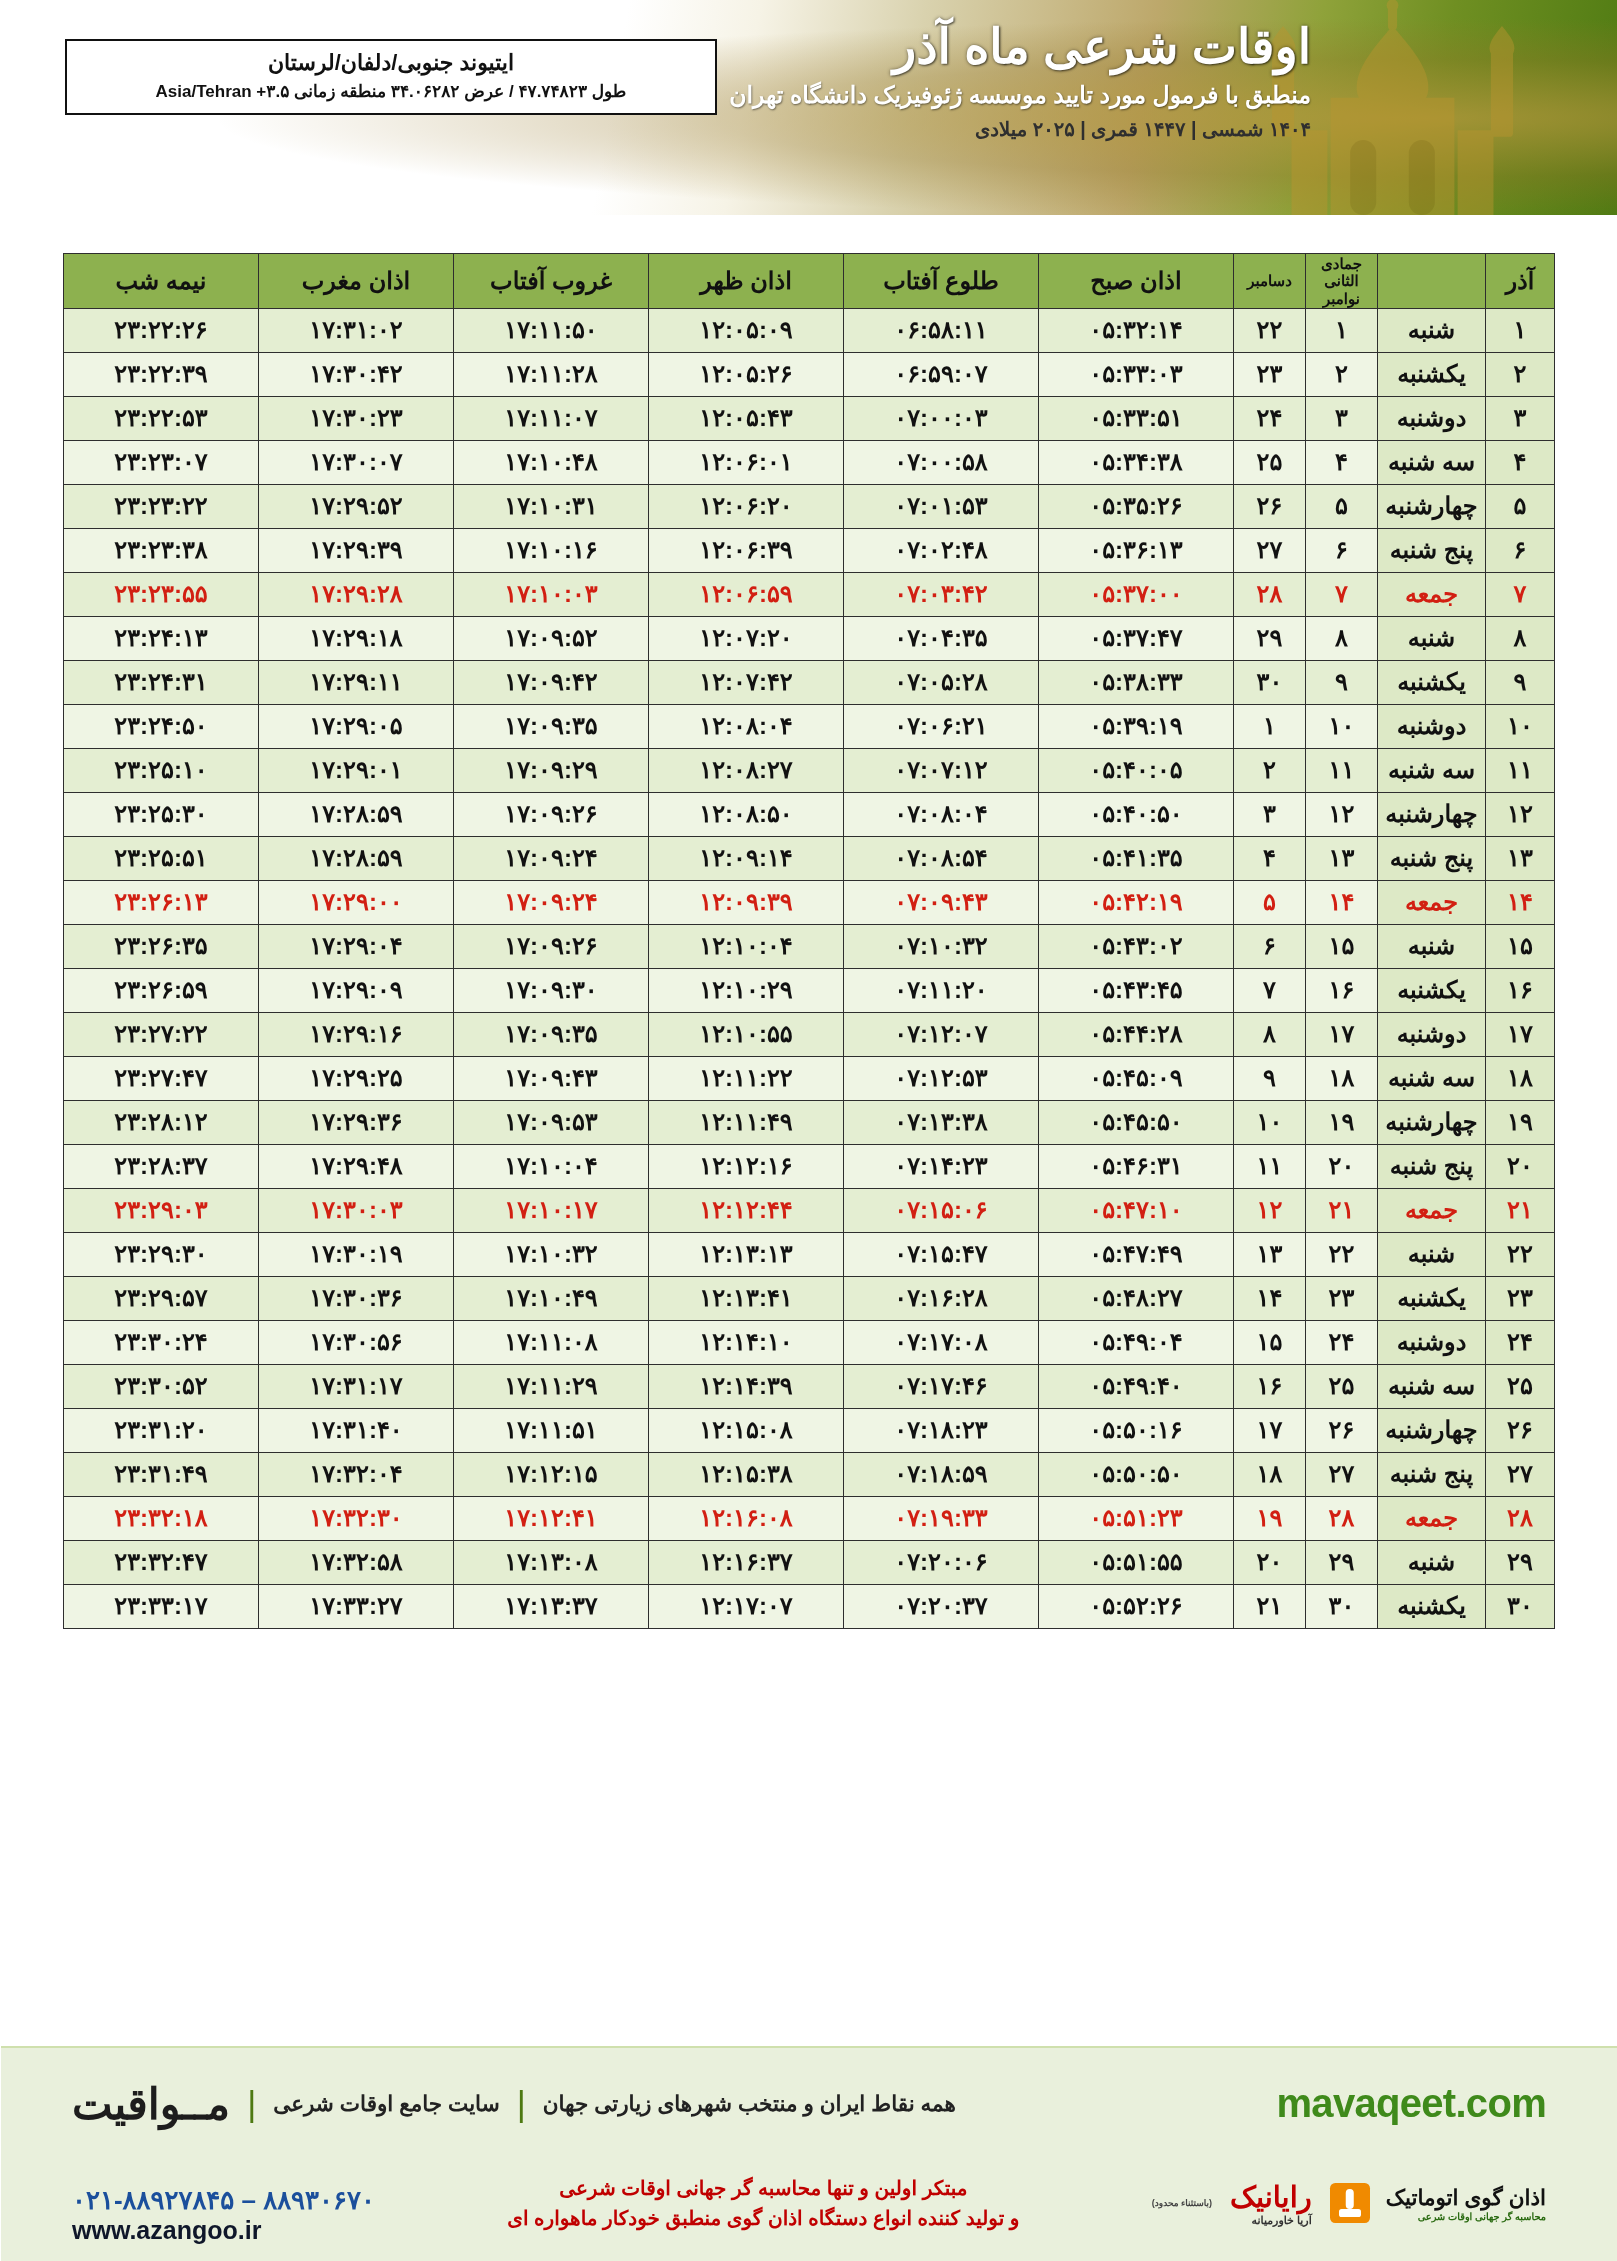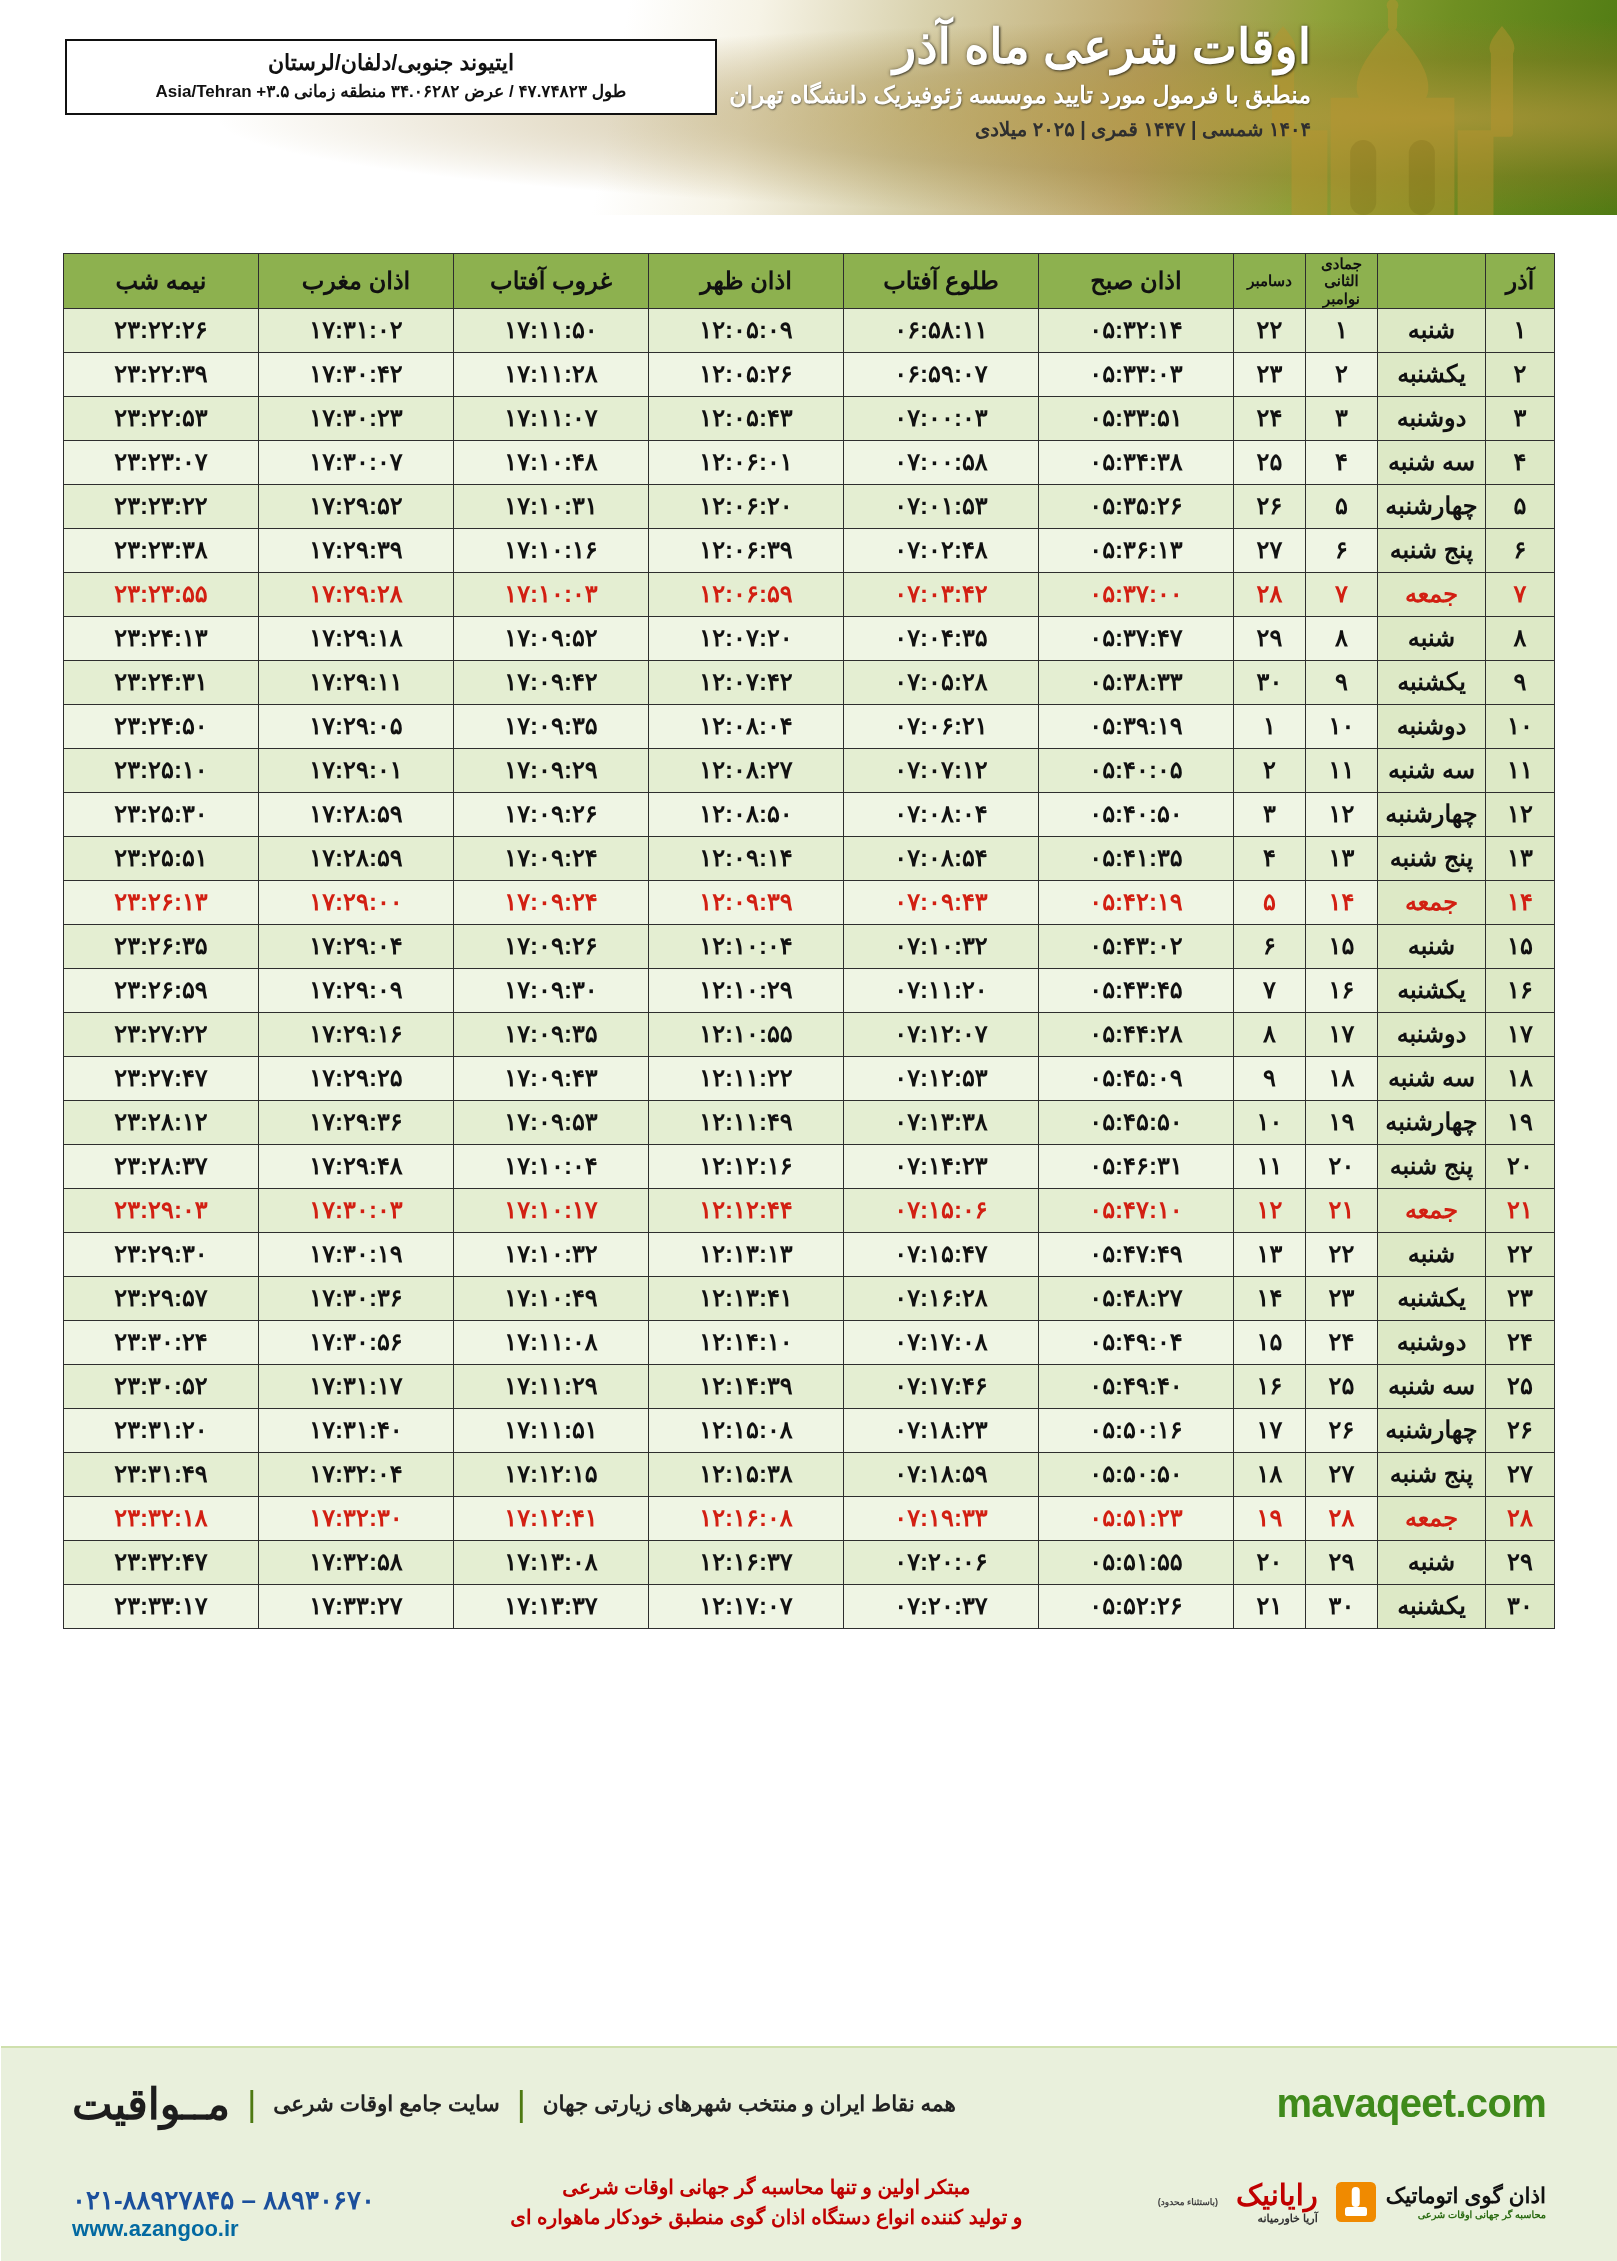--- a/index.html
+++ b/index.html
@@ -128,31 +128,31 @@
   .mv-site {
     font-size:40px; font-weight:bold; color:#3f8a1b; letter-spacing:-0.7px;
     direction:ltr;
   }
   .footer-bottom {
     display:flex; align-items:center; justify-content:space-between;
     padding:2.6px 72px 0 72px; direction:rtl;
   }
   .fb-right { direction:ltr; text-align:left;margin-top:23px; }
   .fb-phone { font-size:26px; font-weight:bold; color:#1b4f9c; letter-spacing:0px; }
-  .fb-web { font-size:22px; font-weight:bold; color:#0369a1; }
+  .fb-web { font-size:25px; font-weight:bold; color:#0f172a; }
   .fb-mid { text-align:center; direction:rtl; }
   .fb-mid div { font-size:20px; font-weight:bold; color:#c00000; line-height:1.5; }
   .fb-logos { display:flex; align-items:center; gap:18px; }
   .logo-box { display:flex; align-items:center; gap:6.5px; }
   .rayanic {
     font-size:29px; font-weight:bold; color:#c00000; direction:rtl;
   }
   .rayanic small { display:block; font-size:11px; color:#333; font-weight:bold; }
   .azangoo-badge {
-    display:flex; align-items:center; gap:10px; direction:rtl;
+    display:flex; align-items:center; gap:16px; direction:rtl;
   }
   .az-ico {
     width:40px; height:40px; background:#f08a00; border-radius:5.2px;
     position:relative;
   }
   .az-ico:before{
     content:""; position:absolute; left:50%; top:5.9px; transform:translateX(-50%);
     width:8.5px; height:19.6px; background:#fff; border-radius:3.9px;
   }
   .az-ico:after{

